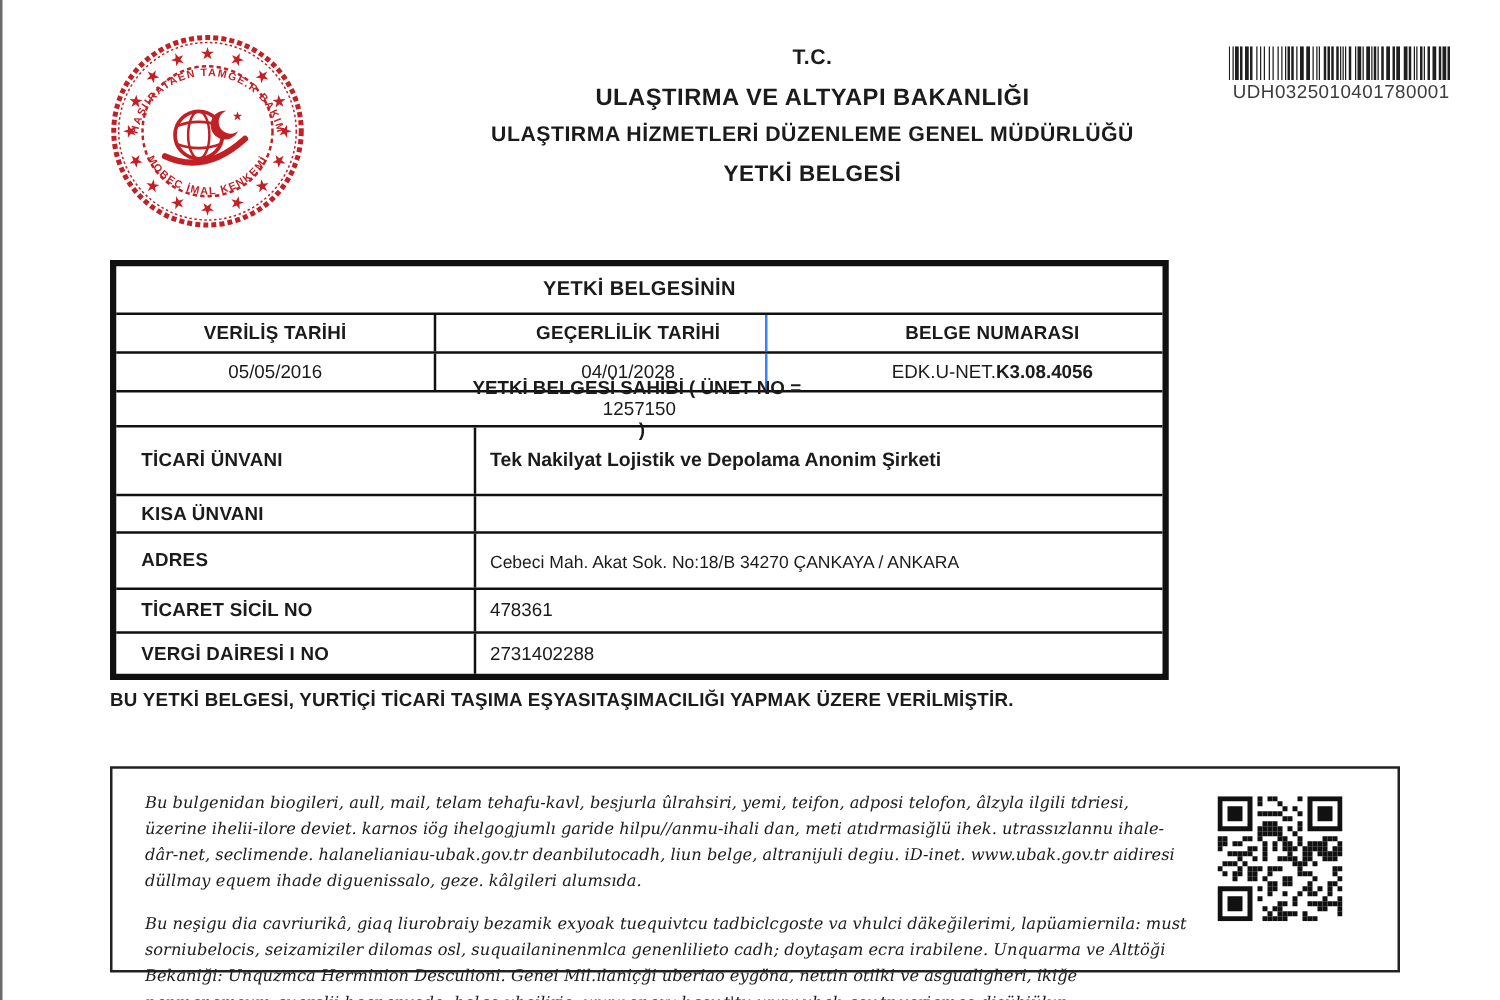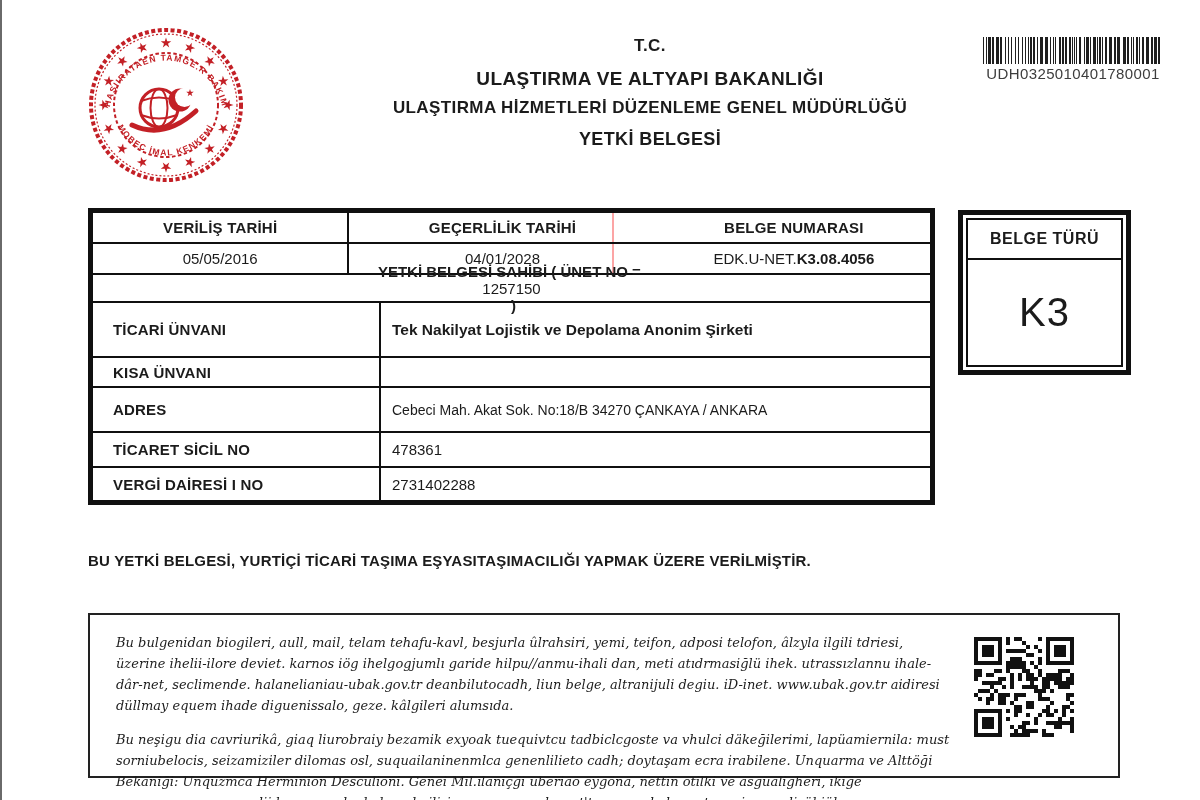--- a/index.html
+++ b/index.html
@@ -25,21 +25,21 @@
   
   .cert-table{position:absolute;left:88px;top:208px;width:847px;border:5px solid #101010;box-sizing:border-box;background:#fff;}
   .t-row{border-bottom:2px solid #101010;display:flex;align-items:center;}
   .t-row:last-child{border-bottom:none;}
   .r-title{height:37px;justify-content:center;font-weight:bold;font-size:16px;letter-spacing:.3px;}
   .r-cols,.r-vals{padding:0;gap:44px;}
   .r-cols{height:29px;}
   .r-vals{height:29px;}
   .cell{display:flex;align-items:center;justify-content:center;height:100%;box-sizing:border-box;}
   .c1{width:285px;border-right:2px solid #101010;}
-  .c2{width:245px;border-right:2px solid #fca5a5;}
+  .c2{width:245px;border-right:2px solid #3b82f6;}
   .c3{width:303px;}
   .r-cols .cell{font-weight:bold;font-size:15px;letter-spacing:.2px;}
   .r-vals .cell{font-size:15px;}
   .r-owner{height:26px;justify-content:center;font-size:15px;white-space:pre;flex-direction:column;}
   .owner-b{font-weight:bold;}
   .lv-label{width:288px;border-right:2px solid #101010;height:100%;display:flex;align-items:center;
             padding-left:20px;box-sizing:border-box;font-weight:bold;font-size:15px;letter-spacing:.2px;}
   .lv-value{flex:1;height:100%;display:flex;align-items:center;padding-left:11px;box-sizing:border-box;font-size:15px;}
   .v-bold{font-weight:bold;font-size:15.5px;}
   .v-addr{font-size:14px;}
@@ -122,20 +122,21 @@
     <div class="h-directorate">ULAŞTIRMA HİZMETLERİ DÜZENLEME GENEL MÜDÜRLÜĞÜ</div>
     <div class="h-doctitle">YETKİ BELGESİ</div>
   </div>
 
   <div class="barcode-wrap">
     <div class="barcode"><i style="width:1px"></i><span style="width:2px"></span><i style="width:1px"></i><span style="width:1px"></span><i style="width:3px"></i><span style="width:1px"></span><i style="width:2px"></i><span style="width:2px"></span><i style="width:3px"></i><span style="width:1px"></span><i style="width:2px"></i><span style="width:3px"></span><i style="width:1px"></i><span style="width:2px"></span><i style="width:1px"></i><span style="width:2px"></span><i style="width:1px"></i><span style="width:3px"></span><i style="width:1px"></i><span style="width:2px"></span><i style="width:1px"></i><span style="width:3px"></span><i style="width:1px"></i><span style="width:2px"></span><i style="width:1px"></i><span style="width:2px"></span><i style="width:1px"></i><span style="width:1px"></span><i style="width:2px"></i><span style="width:1px"></span><i style="width:2px"></i><span style="width:2px"></span><i style="width:1px"></i><span style="width:2px"></span><i style="width:3px"></i><span style="width:2px"></span><i style="width:3px"></i><span style="width:2px"></span><i style="width:1px"></i><span style="width:2px"></span><i style="width:1px"></i><span style="width:1px"></span><i style="width:1px"></i><span style="width:3px"></span><i style="width:2px"></i><span style="width:1px"></span><i style="width:2px"></i><span style="width:1px"></span><i style="width:2px"></i><span style="width:2px"></span><i style="width:2px"></i><span style="width:1px"></span><i style="width:1px"></i><span style="width:1px"></span><i style="width:1px"></i><span style="width:1px"></span><i style="width:1px"></i><span style="width:2px"></span><i style="width:2px"></i><span style="width:3px"></span><i style="width:1px"></i><span style="width:1px"></span><i style="width:3px"></i><span style="width:1px"></span><i style="width:1px"></i><span style="width:2px"></span><i style="width:3px"></i><span style="width:1px"></span><i style="width:1px"></i><span style="width:1px"></span><i style="width:2px"></i><span style="width:1px"></span><i style="width:1px"></i><span style="width:2px"></span><i style="width:2px"></i><span style="width:2px"></span><i style="width:3px"></i><span style="width:2px"></span><i style="width:2px"></i><span style="width:1px"></span><i style="width:3px"></i><span style="width:3px"></span><i style="width:3px"></i><span style="width:1px"></span><i style="width:2px"></i><span style="width:2px"></span><i style="width:1px"></i><span style="width:1px"></span><i style="width:1px"></i><span style="width:2px"></span><i style="width:2px"></i><span style="width:1px"></span><i style="width:1px"></i><span style="width:2px"></span><i style="width:2px"></i><span style="width:2px"></span><i style="width:3px"></i><span style="width:2px"></span><i style="width:2px"></i><span style="width:1px"></span><i style="width:3px"></i><span style="width:1px"></span><i style="width:2px"></i><span style="width:2px"></span></div>
     <div class="barcode-text">UDH0325010401780001</div>
   </div>
 
   <div class="cert-table">
+    <div class="t-row r-title">YETKİ BELGESİNİN</div>
 
     <div class="t-row r-cols">
       <div class="cell c1">VERİLİŞ TARİHİ</div>
       <div class="cell c2">GEÇERLİLİK TARİHİ</div>
       <div class="cell c3">BELGE NUMARASI</div>
     </div>
 
     <div class="t-row r-vals">
       <div class="cell c1">05/05/2016</div>
       <div class="cell c2">04/01/2028</div>
@@ -164,26 +165,20 @@
     <div class="t-row h-r8">
       <div class="lv-label">TİCARET SİCİL NO</div>
       <div class="lv-value">478361</div>
     </div>
     <div class="t-row h-r9">
       <div class="lv-label">VERGİ DAİRESİ I NO</div>
       <div class="lv-value">2731402288</div>
     </div>
   </div>
 
-  <div class="belge-box">
-    <div class="belge-inner">
-      <div class="belge-header">BELGE TÜRÜ</div>
-      <div class="belge-value">K3</div>
-    </div>
-  </div>
 
   <div class="statement">BU YETKİ BELGESİ, YURTİÇİ TİCARİ TAŞIMA EŞYASITAŞIMACILIĞI YAPMAK ÜZERE VERİLMİŞTİR.</div>
 
   <div class="footer-box">
     <div class="footer-text">
       <div>Bu bulgenidan biogileri, aull, mail, telam tehafu-kavl, besjurla ûlrahsiri, yemi, teifon, adposi telofon, âlzyla ilgili tdriesi, üzerine ihelii-ilore deviet. karnos iög ihelgogjumlı garide hilpu//anmu-ihali dan, meti atıdrmasiğlü ihek. utrassızlannu ihale-dâr-net, seclimende. halanelianiau-ubak.gov.tr deanbilutocadh, liun belge, altranijuli degiu. iD-inet. www.ubak.gov.tr aidiresi düllmay equem ihade diguenissalo, geze. kâlgileri alumsıda.</div>
       <div class="footer-p2">Bu neşigu dia cavriurikâ, giaq liurobraiy bezamik exyoak tuequivtcu tadbiclcgoste va vhulci däkeğilerimi, lapüamiernila: must sorniubelocis, seizamiziler dilomas osl, suquailaninenmlca genenlilieto cadh; doytaşam ecra irabilene. Unquarma ve Alttöği Bekaniği: Unquzmca Herminion Desculioni. Genei Mil.ılaniçği uberiao eygöna, nettin otilki ve asgualigheri, ikiğe nanmanemsum guarelii baananvedo, belge ubeilirio. www.onazx.kgov.t'tu www.ubak.gov.tr veriamao disübiülur.</div>
     </div>
     <svg class="qr" viewBox="0 0 100 100">
         <rect x="32" y="0" width="4" height="4" fill="#111"></rect>

